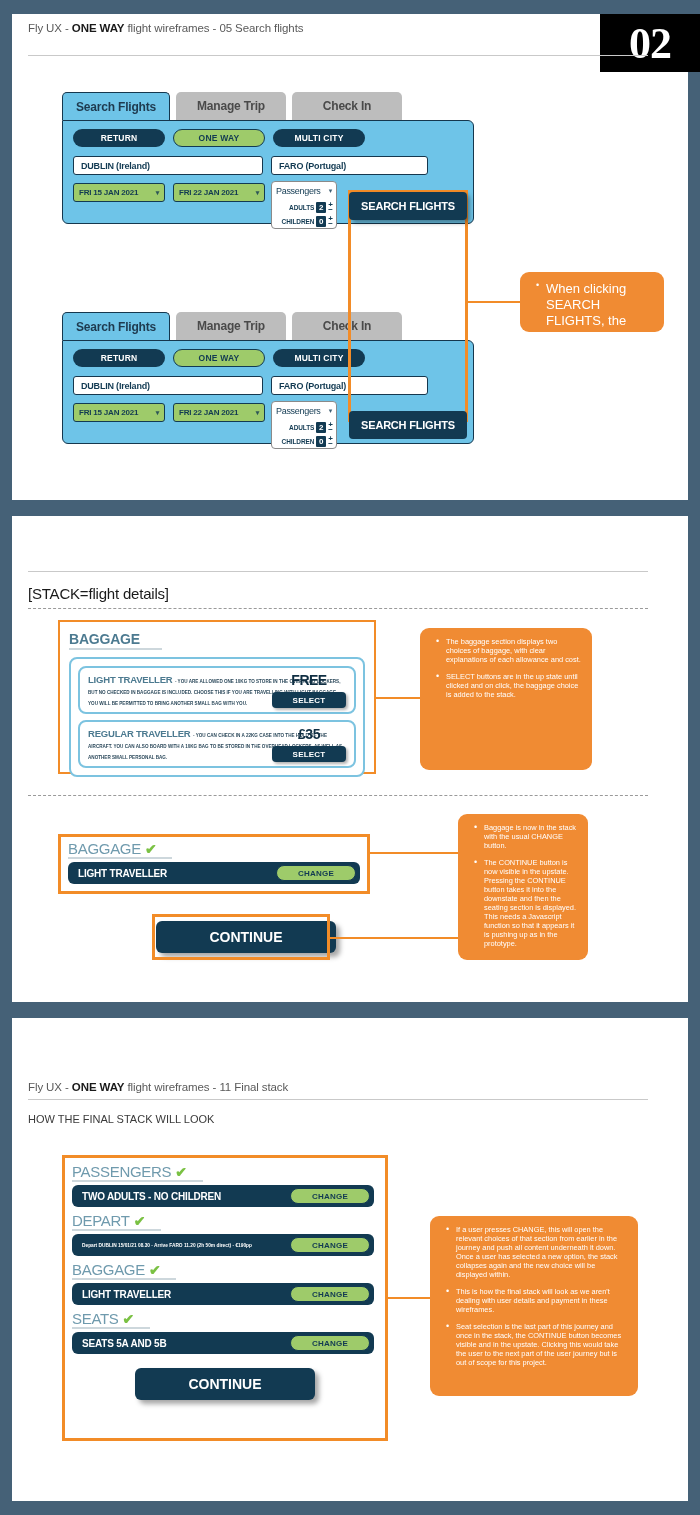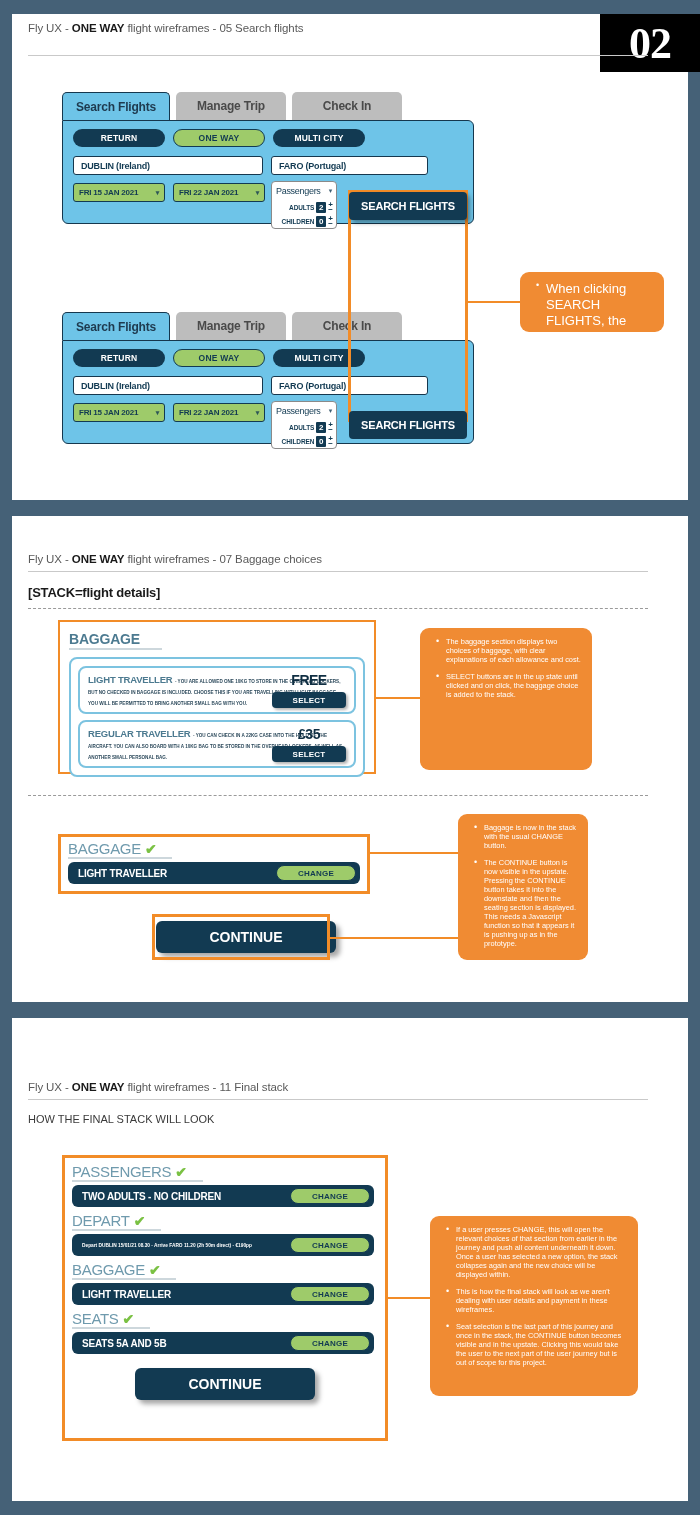--- a/index.html
+++ b/index.html
@@ -51,22 +51,22 @@
     color: #fff;
     font-size: 44px;
     font-weight: bold;
     font-family: "Liberation Serif", serif;
     display: flex; align-items: center; justify-content: center;
     letter-spacing: -1px;
   }
 
   .sub-label {
     position: absolute;
-    font-size: 13px;
-    font-weight: bold;
+    font-size: 15px;
+    font-weight: normal;
     color: #1a1a1a;
     letter-spacing: -0.2px;
   }
   .sub-label.plain { font-weight: normal; font-size:11px; color:#3a3a3a; letter-spacing:0; }
 
   .dashed-rule {
     position: absolute;
     height: 0; border-top: 1px dashed #9a9a9a;
   }
 
@@ -392,23 +392,20 @@
   <div class="searchbtn down" style="left:349px; top:411px;">SEARCH FLIGHTS</div>
 
   <div class="connector" style="left:468px; top:301px; width:52px; height:2px;"></div>
   <div class="callout" style="left:520px; top:272px; width:144px; height:60px; font-size:13px;">
     <ul>
       <li>When clicking SEARCH FLIGHTS, the button state goes from up to down.</li>
     </ul>
   </div>
 
   <div class="panel" id="panel-2"></div>
-  <div class="panel-header" style="top:553px;">
-    <span>Fly UX - </span><b>ONE WAY</b><span> flight wireframes - 07 Baggage choices</span>
-  </div>
   <div class="panel-rule" id="rule-2"></div>
   <div class="sub-label" style="left:28px; top:585px;">[STACK=flight details]</div>
   <div class="dashed-rule" style="left:28px; top:608px; width:620px;"></div>
   <div class="dashed-rule" style="left:28px; top:795px; width:620px;"></div>
 
   <div class="bag-outer" style="left:58px; top:620px; width:318px; height:154px;">
     <div class="bag-title">BAGGAGE</div>
     <div class="bag-box">
 
       <div class="bag-card">

